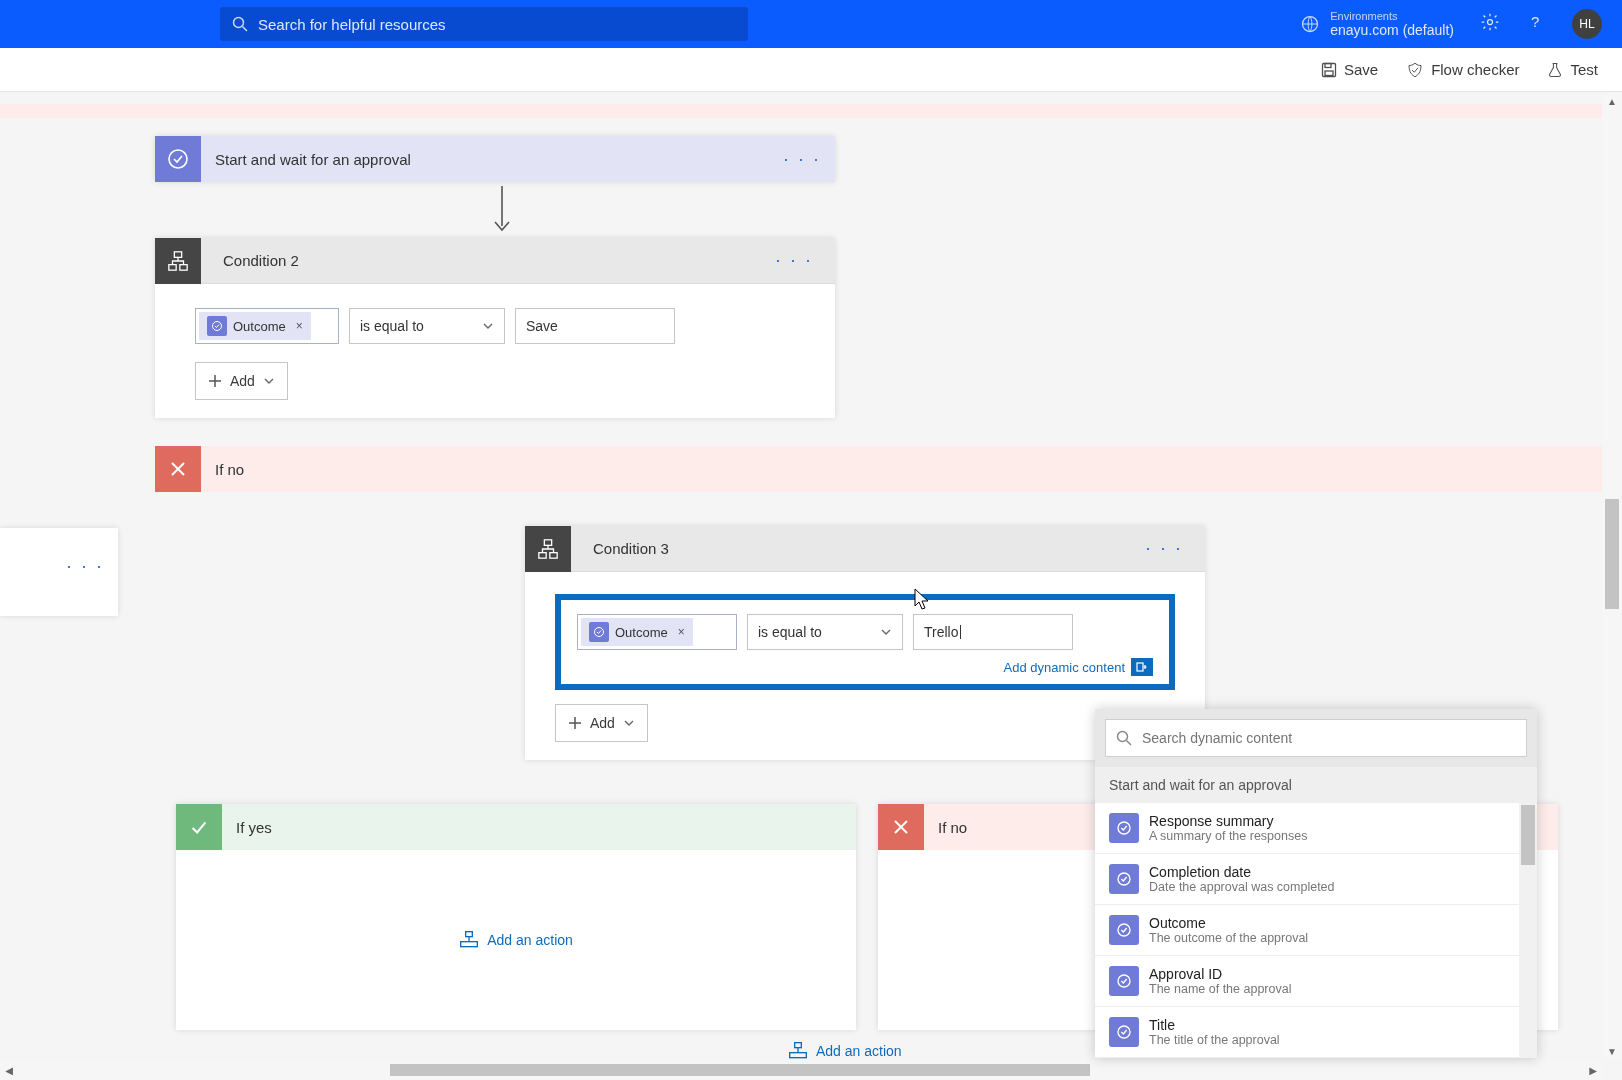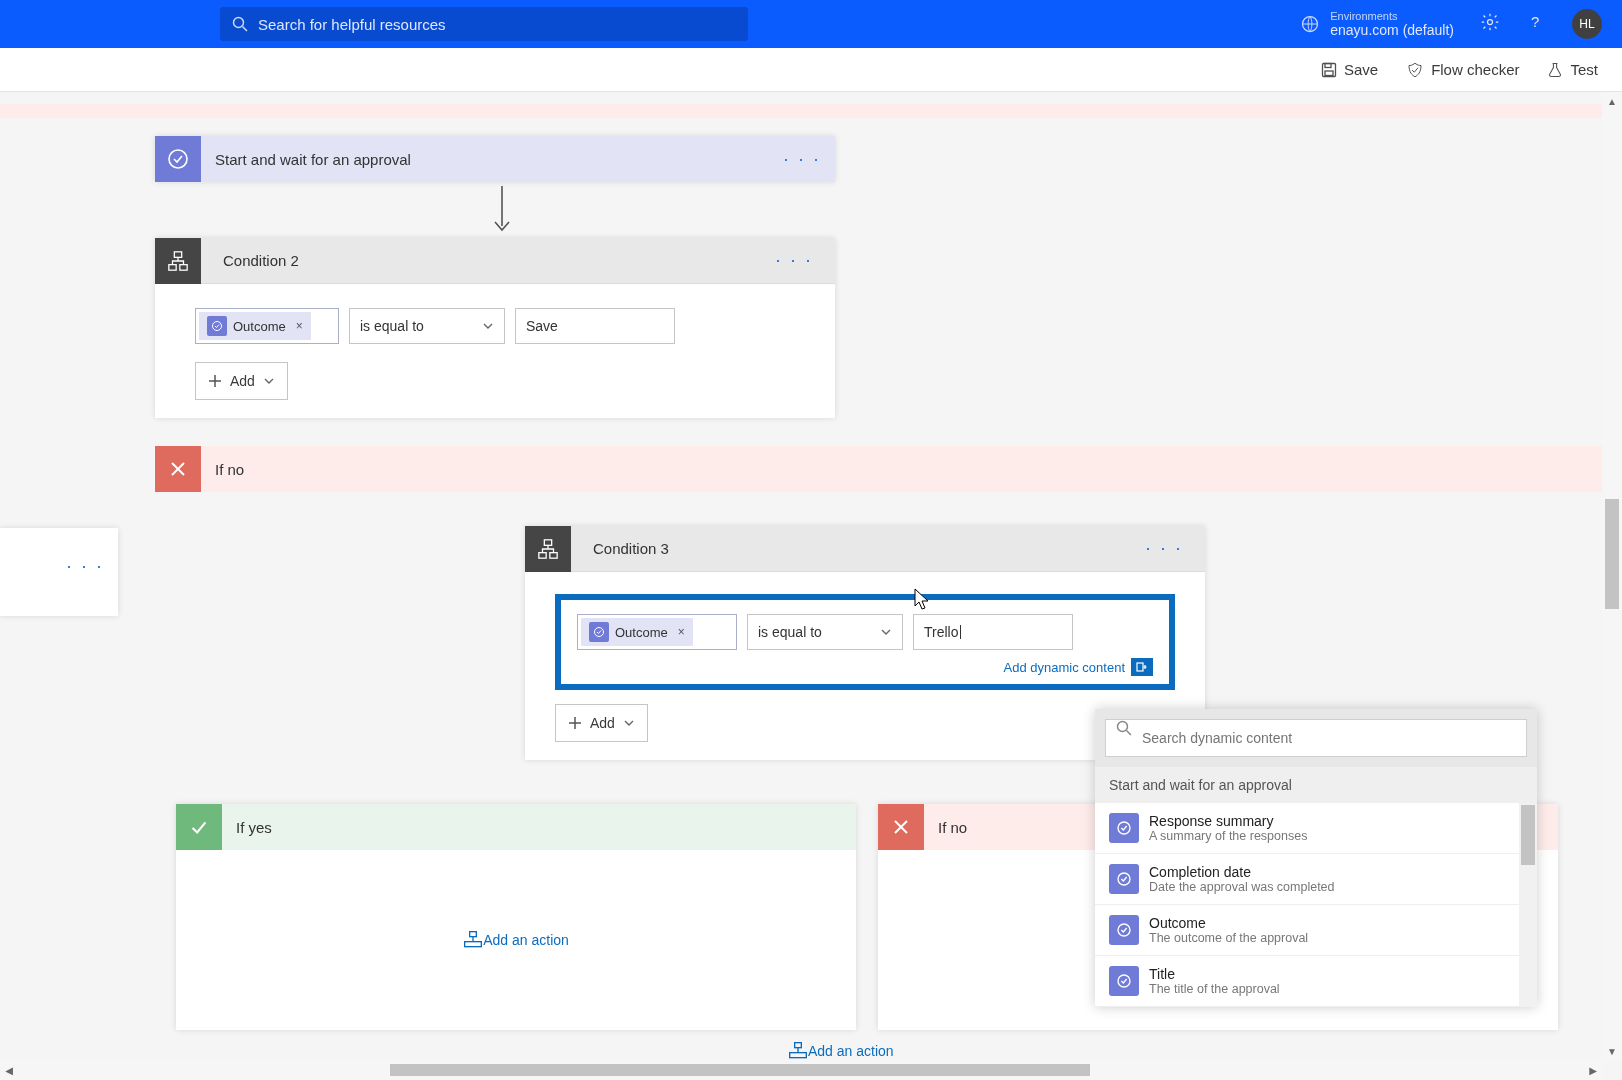--- a/index.html
+++ b/index.html
@@ -68,31 +68,31 @@
   .add-dyn .link { color:#0b6cbf; cursor:pointer; }
   .dyn-badge { width:22px; height:18px; background:#0b6cbf; color:#fff; display:flex; align-items:center; justify-content:center; font-size:11px; cursor:pointer; }
   
   .card-ifyes2 { left:176px; top:712px; width:680px; }
   .card-ifno2 { left:878px; top:712px; width:680px; }
   .branch-header { height:46px; display:flex; }
   .branch-header .bb { flex:1; display:flex; align-items:center; padding:0 14px; font-size:15px; color:#333; }
   .bg-green { background:#e9f4ec; }
   .bg-red { background:#fdecea; }
   .card-ifyes2 .branch-body, .card-ifno2 .branch-body { height:180px; background:#fff; display:flex; align-items:center; justify-content:center; }
-  .add-action { display:flex; align-items:center; color:#0b6cbf; font-size:14px; cursor:pointer; }
+  .add-action { display:flex; align-items:center; gap:8px; color:#0b6cbf; font-size:14px; cursor:pointer; }
   .add-action svg { display:block; }
   
   .bottom-add { position:absolute; left:788px; top:949px; }
   
   .dc-popup { position:absolute; left:1095px; top:617px; width:442px; background:#fff; box-shadow:0 0 12px rgba(0,0,0,.2); z-index:20; }
   .dc-tabs { display:flex; height:46px; border-bottom:1px solid #e5e5e5; align-items:stretch; font-size:15px; }
   .dc-tab { padding:0 22px; display:flex; align-items:center; color:#555; cursor:pointer; }
   .dc-tab.active { font-weight:600; color:#222; border-bottom:3px solid #0b6cbf; }
   .dc-search-wrap { background:#e7e7e7; padding:10px; }
-  .dc-search { height:38px; background:#fff; border:1px solid #cfcfcf; display:flex; gap:10px; padding:0 10px; }
+  .dc-search { height:38px; background:#fff; border:1px solid #cfcfcf; display:flex; align-items:center; gap:10px; padding:0 10px; }
   .dc-search input { border:none; outline:none; font-size:14px; flex:1; }
   .dc-section-h { background:#efefef; padding:10px 14px; font-size:14px; color:#555; }
   .dc-list { max-height:300px; overflow:hidden; position:relative; }
   .dc-item { display:flex; align-items:center; gap:10px; padding:10px 14px; border-bottom:1px solid #eee; cursor:pointer; }
   .dc-item .dicon { width:30px; height:30px; background:#6f7bd6; border-radius:3px; flex-shrink:0; display:flex; align-items:center; justify-content:center; }
   .dc-item .dtit { font-size:14px; color:#222; }
   .dc-item .ddesc { font-size:12.5px; color:#777; }
   .dc-scroll-track { position:absolute; right:0; top:0; bottom:0; width:18px; background:#f1f1f1; }
   .dc-scroll-thumb { position:absolute; right:2px; top:2px; width:14px; height:60px; background:#c3c3c3; }
   
@@ -438,20 +438,32 @@
             </div>
           </div>
           <div class="dc-item">
             <div class="dicon">
               <svg width="16" height="16" viewBox="0 0 24 24">
                 <circle cx="12" cy="12" r="9" fill="none" stroke="#fff" stroke-width="2"></circle>
                 <path d="M8 12l3 3 5-6" fill="none" stroke="#fff" stroke-width="2"></path>
               </svg>
             </div>
             <div>
+              <div class="dtit">Approval ID</div>
+              <div class="ddesc">The name of the approval</div>
+            </div>
+          </div>
+          <div class="dc-item">
+            <div class="dicon">
+              <svg width="16" height="16" viewBox="0 0 24 24">
+                <circle cx="12" cy="12" r="9" fill="none" stroke="#fff" stroke-width="2"></circle>
+                <path d="M8 12l3 3 5-6" fill="none" stroke="#fff" stroke-width="2"></path>
+              </svg>
+            </div>
+            <div>
               <div class="dtit">Title</div>
               <div class="ddesc">The title of the approval</div>
             </div>
           </div>
         </div>
     </div>
   </div>
 
 </div>
 

